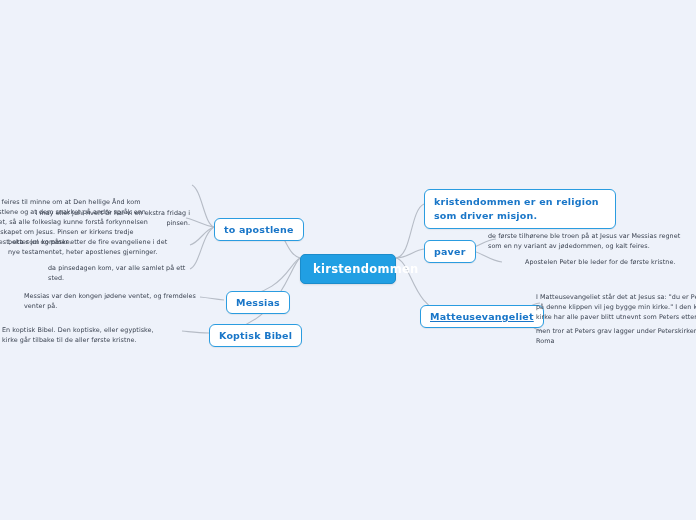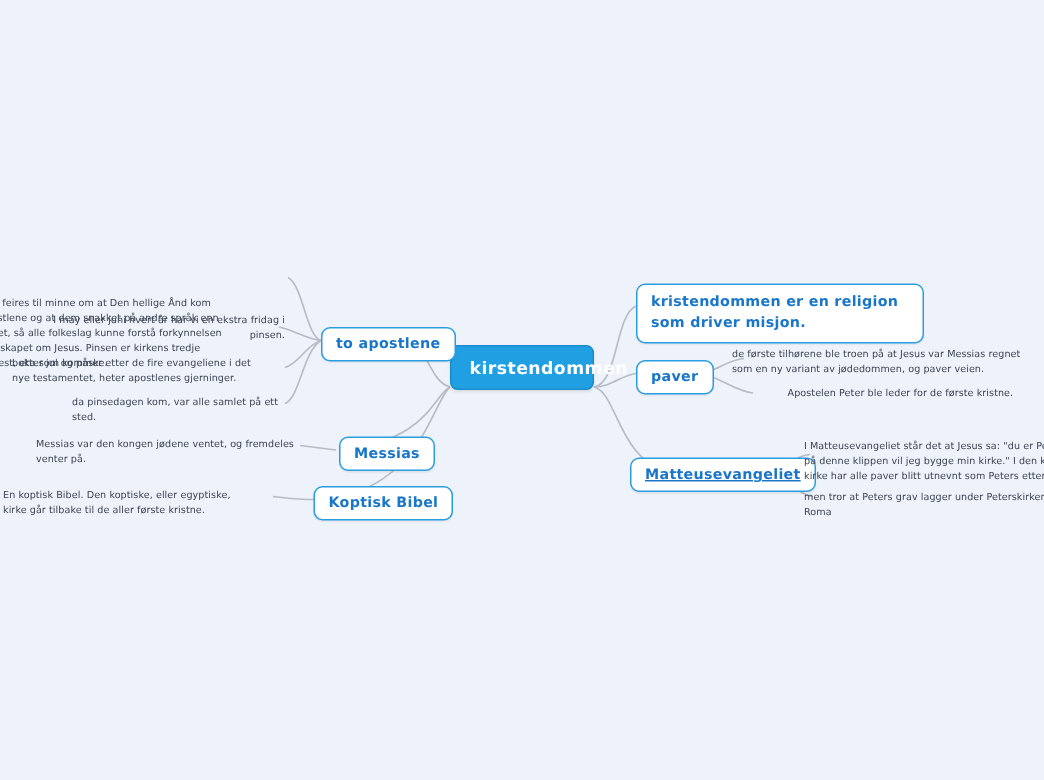--- a/index.html
+++ b/index.html
@@ -99,27 +99,27 @@
       <path d="M 214 227 C 204 226 196 220 186 218"></path>
       <path d="M 214 227 C 204 230 200 242 190 245"></path>
       <path d="M 214 227 C 202 234 200 265 190 269"></path>
 
       <path d="M 224 300 C 214 299 210 298 200 297"></path>
 
       <path d="M 209 333 C 198 333 192 332 182 331"></path>
     </g>
   </svg>
 
-  <div class="node root" style="left:300px; top:230px; width:96px;">kirstendommen</div>
+  <div class="node root" style="left:300px; top:254px; width:96px;">kirstendommen</div>
 
   <div class="node branch multiline" style="left:424px; top:189px; width:192px;">kristendommen er en religion som driver misjon.</div>
 
   <div class="node branch" style="left:424px; top:240px;">paver</div>
 
-  <div class="node leaf ta-left" style="left:488px; top:232px; width:200px;">de første tilhørene ble troen på at Jesus var Messias regnet som en ny variant av jødedommen, og paver veien.</div>
+  <div class="node leaf ta-left" style="left:488px; top:232px; width:200px;">de første tilhørene ble troen på at Jesus var Messias regnet som en ny variant av jødedommen, og kalt feires.</div>
 
   <div class="node leaf ta-left" style="left:492px; top:258px; width:200px;margin-left:33px;">Apostelen Peter ble leder for de første kristne.</div>
 
   <div class="node branch" style="left:420px; top:305px;text-decoration:underline;">Matteusevangeliet</div>
 
   <div class="node leaf ta-left" style="left:536px; top:293px; width:186px;">I Matteusevangeliet står det at Jesus sa: "du er Peter, og på denne klippen vil jeg bygge min kirke." I den katolske kirke har alle paver blitt utnevnt som Peters etter følger.</div>
 
   <div class="node leaf ta-left" style="left:536px; top:327px; width:186px;">men tror at Peters grav lagger under Peterskirken i Roma</div>
 
   <div class="node branch" style="left:214px; top:218px;">to apostlene</div>

